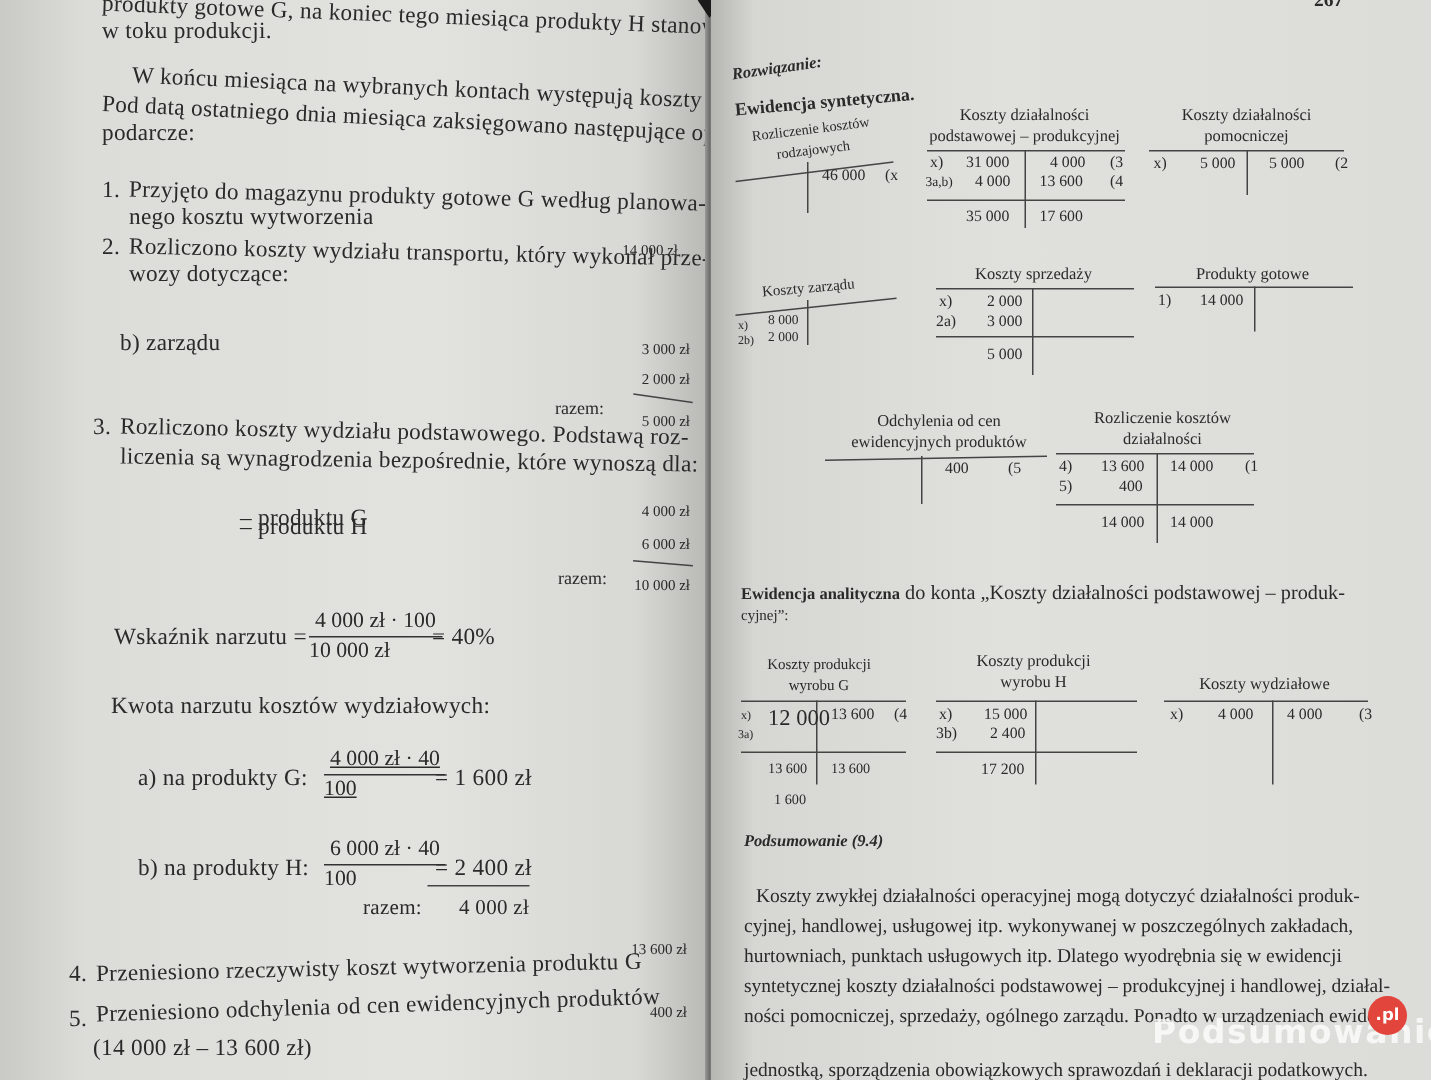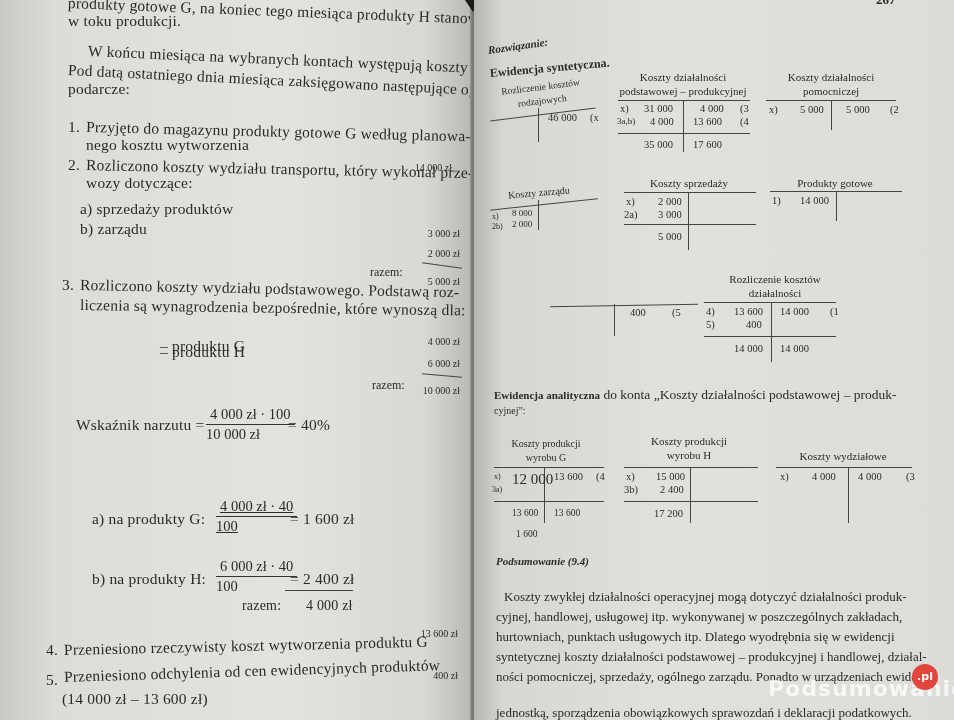--- a/index.html
+++ b/index.html
@@ -59,21 +59,20 @@
   <div class="t body-text" style="left:68px;top:80px;">podarcze:</div>
 
   <div class="t body-text" style="left:68px;top:118px;">1.</div>
   <div class="t body-text" style="left:86px;top:118px;transform:rotate(1.4deg);transform-origin:left;">Przyjęto do magazynu produkty gotowe G według planowa-</div>
   <div class="t body-text" style="left:86px;top:136px;">nego kosztu wytworzenia</div>
   <div class="t amount" style="left:412px;top:162px;">14 000 zł</div>
 
   <div class="t body-text" style="left:68px;top:156px;">2.</div>
   <div class="t body-text" style="left:86px;top:156px;transform:rotate(1.2deg);transform-origin:left;">Rozliczono koszty wydziału transportu, który wykonał prze-</div>
   <div class="t body-text" style="left:86px;top:174px;">wozy dotyczące:</div>
-  <div class="t body-text" style="left:80px;top:200px;">a) sprzedaży produktów</div>
   <div class="t body-text" style="left:80px;top:220px;">b) zarządu</div>
   <div class="t amount" style="left:420px;top:228px;">3 000 zł</div>
   <div class="t amount" style="left:420px;top:248px;">2 000 zł</div>
   <div class="rule" style="left:422px;top:265px;width:40px;transform:rotate(8deg);"></div>
   <div class="t small" style="left:370px;top:265px;font-size:12px;">razem:</div>
   <div class="t amount" style="left:420px;top:276px;">5 000 zł</div>
 
   <div class="t body-text" style="left:62px;top:276px;">3.</div>
   <div class="t body-text" style="left:80px;top:276px;transform:rotate(1.1deg);transform-origin:left;">Rozliczono koszty wydziału podstawowego. Podstawą roz-</div>
   <div class="t body-text" style="left:80px;top:296px;transform:rotate(0.8deg);transform-origin:left;">liczenia są wynagrodzenia bezpośrednie, które wynoszą dla:</div>
@@ -85,20 +84,21 @@
   <div class="t small" style="left:372px;top:378px;font-size:12px;">razem:</div>
   <div class="t amount" style="left:420px;top:385px;">10 000 zł</div>
 
   <div class="t body-text" style="left:76px;top:416px;">Wskaźnik narzutu =</div>
   <div class="frac" style="left:206px;top:406px;">
     <span class="num">4 000 zł · 100</span>
     <span class="den">10 000 zł</span>
   </div>
   <div class="t body-text" style="left:288px;top:416px;">= 40%</div>
 
+  <div class="t body-text" style="left:74px;top:462px;">Kwota narzutu kosztów wydziałowych:</div>
 
   <div class="t body-text" style="left:92px;top:510px;">a) na produkty G:</div>
   <div class="frac" style="left:216px;top:498px;text-decoration:underline;">
     <span class="num">4 000 zł · 40</span>
     <span class="den">100</span>
   </div>
   <div class="t body-text" style="left:290px;top:510px;">= 1 600 zł</div>
 
   <div class="t body-text" style="left:92px;top:570px;">b) na produkty H:</div>
   <div class="frac" style="left:216px;top:558px;">
@@ -184,20 +184,24 @@
   <div class="acct-cell" style="left:184px;top:209px;">3 000</div>
   <div class="rule" style="left:150px;top:224px;width:132px;"></div>
   <div class="acct-cell" style="left:184px;top:231px;">5 000</div>
 
   <div class="acct-title" style="left:296px;top:176px;width:130px;">Produkty gotowe</div>
   <div class="rule" style="left:296px;top:191px;width:132px;"></div>
   <div class="vrule" style="left:362px;top:191px;height:30px;"></div>
   <div class="acct-cell" style="left:298px;top:195px;">1)</div>
   <div class="acct-cell" style="left:326px;top:195px;">14 000</div>
 
+  <div class="acct-title" style="left:82px;top:274px;width:140px;">
+    <div>Odchylenia od cen</div>
+    <div>ewidencyjnych produktów</div>
+  </div>
   <div class="rule" style="left:76px;top:305px;width:148px;transform:rotate(-1deg);"></div>
   <div class="vrule" style="left:140px;top:304px;height:32px;"></div>
   <div class="acct-cell" style="left:156px;top:307px;">400</div>
   <div class="acct-cell" style="left:198px;top:307px;">(5</div>
 
   <div class="acct-title" style="left:236px;top:272px;width:130px;">
     <div>Rozliczenie kosztów</div>
     <div>działalności</div>
   </div>
   <div class="rule" style="left:230px;top:302px;width:132px;"></div>

